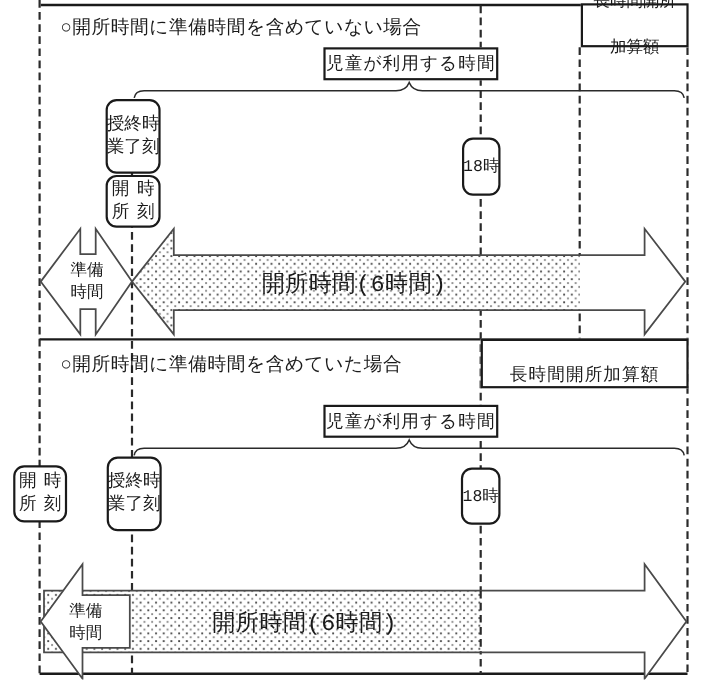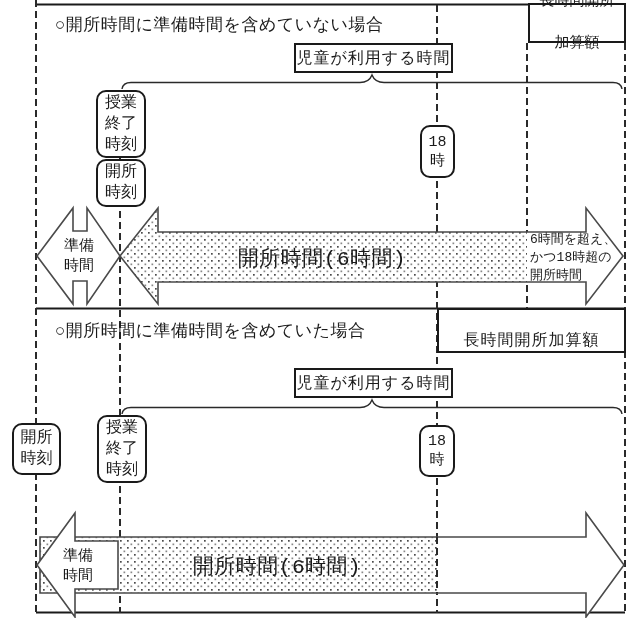--- a/index.html
+++ b/index.html
@@ -10,21 +10,21 @@
   .layer{position:absolute;left:0;top:0;z-index:1;}
   .txt{position:absolute;z-index:2;white-space:nowrap;}
   .heading{font-size:17px;letter-spacing:0.5px;}
   .sqbox{
     position:absolute;z-index:2;background:#ffffff;border:2px solid #1a1a1a;
     box-sizing:border-box;display:flex;flex-direction:column;align-items:center;justify-content:center;
     text-align:center;
   }
   .rdbox{
     position:absolute;z-index:2;background:#ffffff;border:2px solid #1a1a1a;border-radius:10px;
-    box-sizing:border-box;display:flex;flex-direction:column;align-items:center;justify-content:center;
+    box-sizing:border-box;display:flex;flex-direction:row;align-items:center;justify-content:center;
     text-align:center;font-size:16px;line-height:21px;
   }
   .arrow-label{position:absolute;z-index:3;text-align:center;transform:translate(-50%,-50%);}
   .prep-label{font-size:15px;line-height:20px;}
   .open-label{font-size:21px;letter-spacing:0.5px;}
   .overtime{font-size:13px;line-height:18px;z-index:3;}
   .overtime-b{font-size:13.5px;line-height:21px;text-align:center;transform:translate(-50%,0);}
 </style>
 </head>
 <body>
@@ -118,25 +118,20 @@
     <span>時</span>
   </div>
 
   <div class="arrow-label prep-label" style="left:79px;top:257px;">
     <div>準備</div>
     <div>時間</div>
   </div>
 
   <div class="arrow-label open-label" style="left:322px;top:258px;">開所時間(6時間)</div>
 
-  <div class="txt overtime" style="left:530px;top:231px;">
-    <div>6時間を超え、</div>
-    <div>かつ18時超の</div>
-    <div>開所時間</div>
-  </div>
 
   <div class="txt heading" style="left:55px;top:319px;text-align:center;">○開所時間に準備時間を含めていた場合</div>
 
   <div class="sqbox" style="left:437px;top:308px;width:189px;height:45px;font-size:16px;letter-spacing:1px;justify-content:flex-end;">
     <span>長時間開所加算額</span>
   </div>
 
   <div class="sqbox" style="left:294px;top:368px;width:159px;height:30px;font-size:16px;letter-spacing:1px;">
     <span>児童が利用する時間</span>
   </div>

